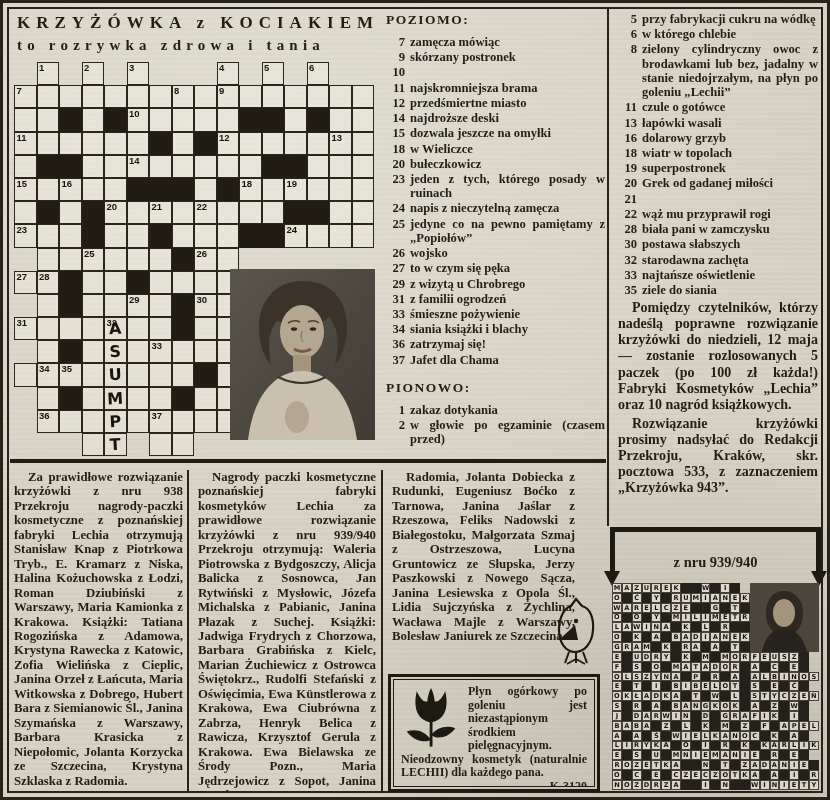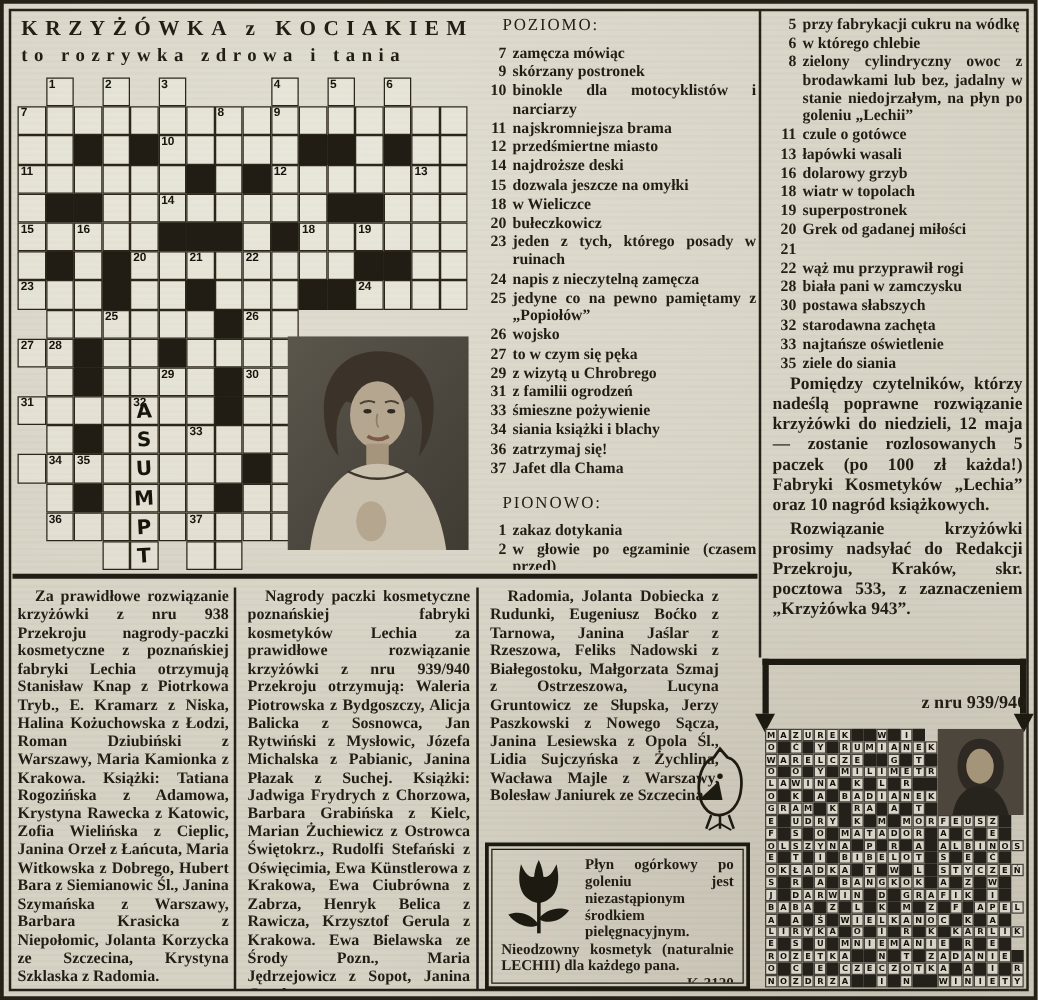--- a/index.html
+++ b/index.html
@@ -25,21 +25,21 @@
   .mcell.black{background:#211d15;border:1.6px solid #211d15;}
   .mcell.none{visibility:hidden;}
   .mnum{position:absolute;top:-1px;left:1.5px;font:700 9.5px "Liberation Sans",sans-serif;color:#17140d;}
   .mletter{position:absolute;inset:0;display:flex;align-items:center;justify-content:center;
     font:700 16px "DejaVu Sans",sans-serif;transform:rotate(-3deg);color:#17140d;}
   .main-photo{position:absolute;left:216px;top:207px;width:145px;height:171px;z-index:5;}
 
   
   .col-mid{position:absolute;left:386px;top:12px;width:219px;height:444px;overflow:hidden;}
   .col-right{position:absolute;left:618px;top:12px;width:200px;height:512px;overflow:hidden;}
-  .cluehead{font-weight:400;font-size:13.5px;letter-spacing:1.5px;margin:0 0 7px 16px;}
+  .cluehead{font-weight:700;font-size:13.5px;letter-spacing:1.5px;margin:0 0 7px 0;}
   .cluehead.mt{margin-top:13px;}
   .clue{display:flex;font-weight:700;font-size:12.6px;line-height:1.13;margin-bottom:1px;}
   .cnum{flex:none;width:19px;text-align:right;margin-right:5px;}
   .ctext{flex:1;text-align:justify;}
   .para{font-weight:700;font-size:14px;line-height:1.15;text-align:justify;text-indent:14px;margin-top:3px;}
   .vrule1{position:absolute;left:607px;top:8px;width:2px;height:518px;background:#26221a;}
 
   
   .hrule{position:absolute;left:10px;top:459px;width:596px;height:4px;background:#211d15;}
   .bcol{position:absolute;top:470px;font-weight:700;font-size:12.8px;line-height:1.13;text-align:justify;overflow:hidden;}
@@ -60,21 +60,21 @@
   .doodle{position:absolute;left:545px;top:596px;width:62px;height:76px;}
 
   
   .solution-box{position:absolute;left:610px;top:527px;width:211px;height:267px;}
   .sol-topbar{position:absolute;left:0;top:0;width:100%;border-top:5px solid #1d1a12;}
   .sol-side{position:absolute;top:0;width:5px;height:44px;background:#1d1a12;}
   .sol-side.l{left:0;}.sol-side.r{right:0;}
   .sol-arrow{position:absolute;top:44px;width:0;height:0;border-left:8.5px solid transparent;border-right:8.5px solid transparent;border-top:15px solid #1d1a12;}
   .sol-arrow.l{left:-6px;}.sol-arrow.r{right:-6px;}
   .sol-title{position:absolute;top:8px;width:100%;text-align:center;font-weight:700;font-size:15px;}
-  .sol-title2{position:absolute;top:27px;width:100%;text-align:right;font-weight:700;font-size:14.5px;}
+  .sol-title2{position:absolute;top:27px;width:100%;text-align:center;font-weight:700;font-size:14.5px;}
   .sgrid{position:absolute;left:2px;top:56px;display:grid;grid-template-columns:repeat(21,9.85px);grid-auto-rows:9.85px;}
   .scell{box-sizing:border-box;display:flex;align-items:center;justify-content:center;
     font:700 6.6px "DejaVu Sans",sans-serif;color:#16130d;overflow:hidden;}
   .scell.open{border:1px solid #45413a;background:rgba(252,250,240,.35);}
   .scell.black{background:#24201a;}
   .scell.none{visibility:hidden;}
   .sol-photo{position:absolute;left:140px;top:56px;width:69px;height:69px;}
 </style>
 </head>
 <body>
@@ -473,21 +473,20 @@
         <div class="clue">
           <span class="cnum">7</span>
           <span class="ctext">zamęcza mówiąc</span>
         </div>
         <div class="clue">
           <span class="cnum">9</span>
           <span class="ctext">skórzany postronek</span>
         </div>
         <div class="clue">
           <span class="cnum">10</span>
-          <span class="ctext">binokle dla motocyklistów i narciarzy</span>
         </div>
         <div class="clue">
           <span class="cnum">11</span>
           <span class="ctext">najskromniejsza brama</span>
         </div>
         <div class="clue">
           <span class="cnum">12</span>
           <span class="ctext">przedśmiertne miasto</span>
         </div>
         <div class="clue">

